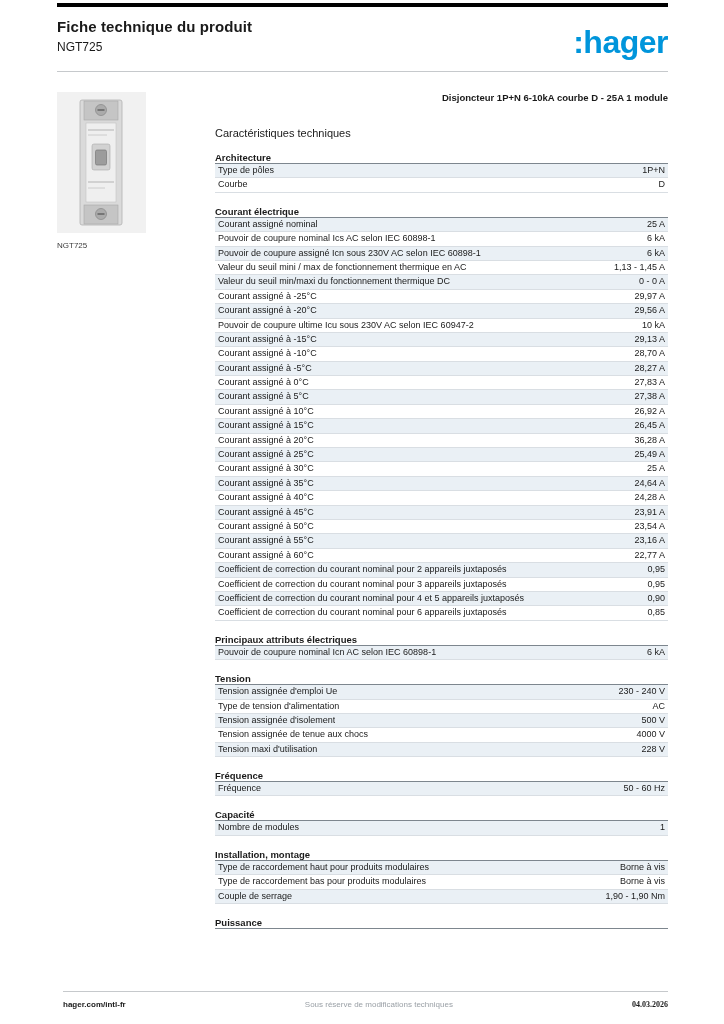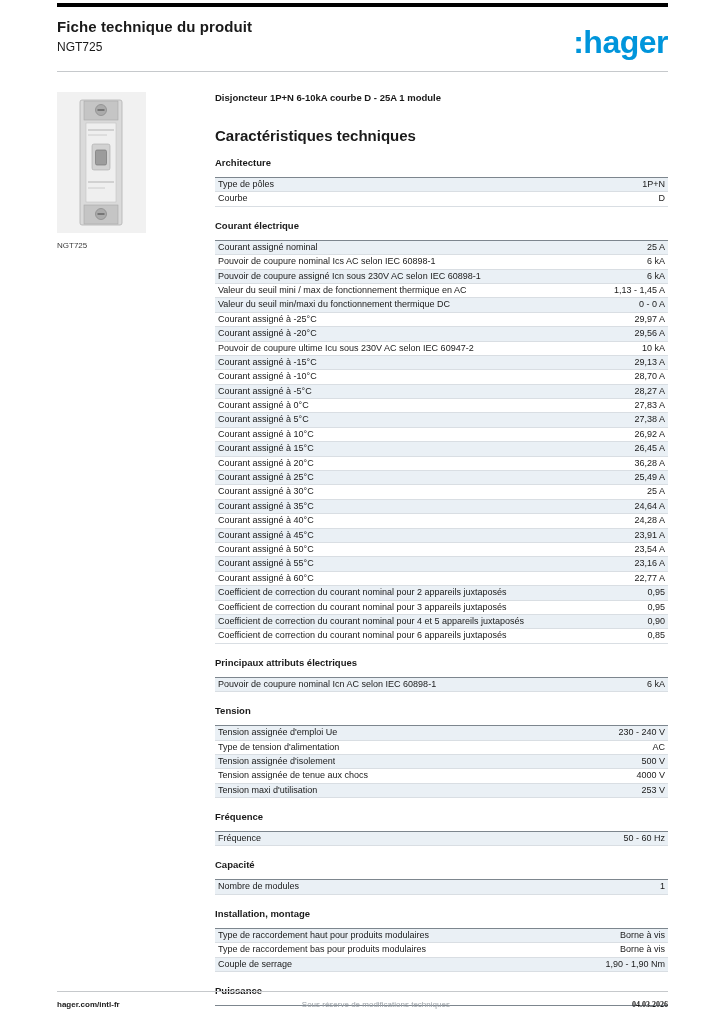--- a/index.html
+++ b/index.html
@@ -24,36 +24,36 @@
   .doc-title{margin:0;font-size:15px;font-weight:bold;letter-spacing:0.1px;}
   .doc-ref{font-size:12px;margin-top:5px;}
   .logo{font-size:32px;font-weight:bold;color:var(--brand-blue);line-height:1;margin-top:8px;letter-spacing:-0.5px;}
   .header-rule{margin-top:13px;border:none;border-top:1px solid #c6c9cc;height:0;}
   
   .main{display:flex;margin-top:20px;}
   .image-col{width:158px;flex-shrink:0;}
   .product-image-box{width:89px;height:141px;background:#f1f1f1;display:flex;align-items:center;justify-content:center;}
   .image-caption{margin-top:8px;font-size:8px;color:#3c3c3c;}
   .table-col{flex:1;min-width:0;}
-  .product-name{font-size:9.5px;font-weight:bold;}
-  .subtitle{font-size:15px;font-weight:bold;margin-top:24px;}
+  .product-name{font-size:9.5px;font-weight:bold;text-align:right;}
+  .subtitle{font-size:11px;font-weight:normal;margin-top:24px;}
   .section{margin-top:13px;}
-  .section-title{font-size:9.5px;font-weight:bold;padding-bottom:9px;border-bottom:1px solid #7d868e;}
+  .section-title{font-size:9.5px;font-weight:bold;padding-bottom:0;border-bottom:1px solid #7d868e;}
   .row{
     display:flex;justify-content:space-between;align-items:center;
     font-size:9px;height:13.4px;line-height:13.4px;
     border-bottom:1px solid #d9dee3;
     padding:0 3px;
   }
   .row.alt{background:var(--row-alt);}
   .row .label{white-space:nowrap;overflow:hidden;text-overflow:ellipsis;}
   .row .value{white-space:nowrap;padding-left:10px;text-align:right;}
   
   .footer{
-    position:absolute;left:57px;right:56px;bottom:15px;
+    position:absolute;left:63px;right:56px;bottom:15px;
     border-top:1px solid #c6c9cc;padding-top:8px;
     display:flex;justify-content:space-between;align-items:baseline;
     font-size:8px;
     gap:29px;
   }
   .footer-left{font-weight:bold;color:#1a1a1a;text-decoration:none;}
   .footer-center{color:#9aa0a6;}
   .footer-right{font-weight:bold;font-family:Liberation Serif, serif;}
 </style>
 </head>
@@ -254,21 +254,21 @@
             <div class="row alt">
               <span class="label">Tension assignée d'isolement</span>
               <span class="value">500 V</span>
             </div>
             <div class="row">
               <span class="label">Tension assignée de tenue aux chocs</span>
               <span class="value">4000 V</span>
             </div>
             <div class="row alt">
               <span class="label">Tension maxi d'utilisation</span>
-              <span class="value">253 V</span>
+              <span class="value">228 V</span>
             </div>
           </div>
           <div class="section">
             <div class="section-title">Fréquence</div>
             <div class="row alt">
               <span class="label">Fréquence</span>
               <span class="value">50 - 60 Hz</span>
             </div>
           </div>
           <div class="section">

